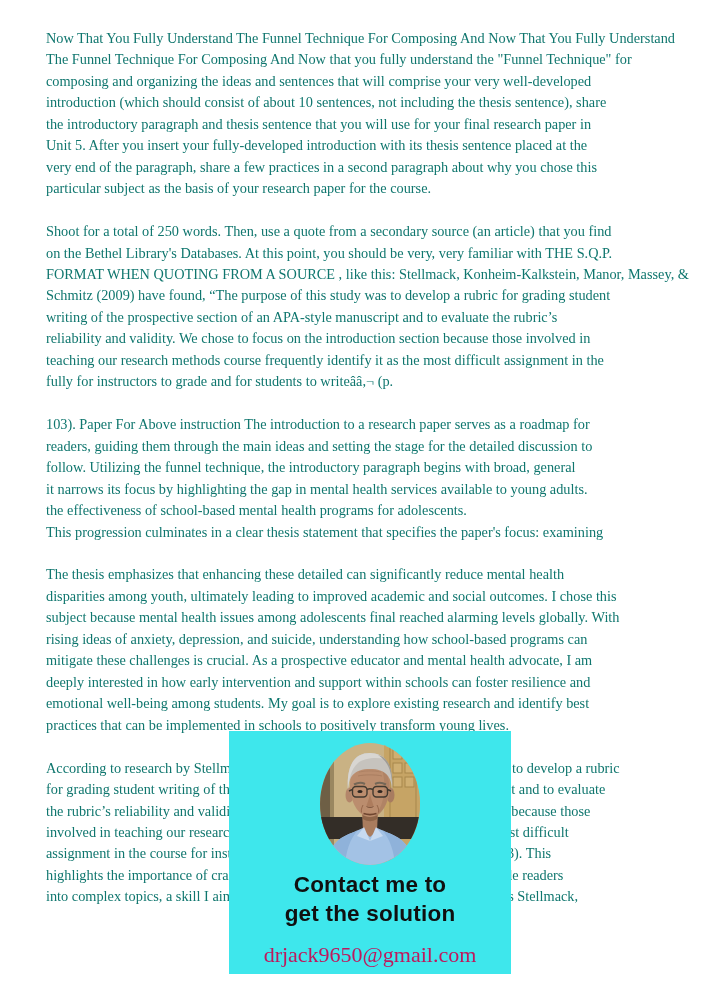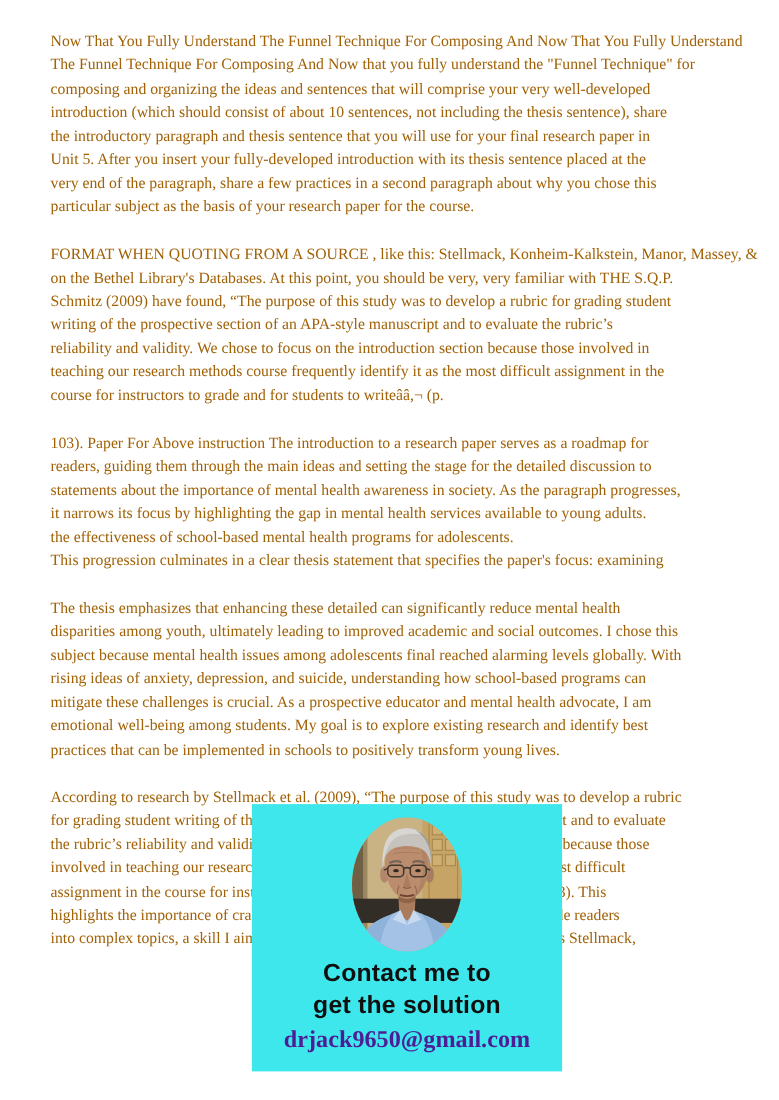--- a/index.html
+++ b/index.html
@@ -12,21 +12,21 @@
     width: 708px;
     height: 1000px;
     overflow: hidden;
     font-family: "Liberation Serif", serif;
   }
   .doc {
     position: absolute;
     left: 46px;
     top: 28px;
     width: 648px;
-    color: #a16207;
+    color: #0f766e;
     font-size: 14.3px;
     line-height: 21.45px;
   }
   .para {
     margin: 0 0 21.5px 0;
   }
   .line {
     display: block;
     white-space: pre;
   }
@@ -49,65 +49,67 @@
   .headline {
     margin-top: 6px;
     font-family: "Liberation Sans", sans-serif;
     font-weight: 700;
     font-size: 22.5px;
     line-height: 28.5px;
     color: #101010;
     letter-spacing: 0.2px;
   }
   .email {
-    margin-top: 5px;
+    margin-top: 15px;
     font-family: "Liberation Serif", serif;
-    font-weight: 700;
+    font-weight: 400;
     font-size: 22px;
     line-height: 24px;
-    color: #4c1d95;
+    color: #be185d;
   }
 </style>
 </head>
 <body style="background: rgb(255, 255, 255);">
 
 <div class="doc">
     <p class="para">
       <span class="line">Now That You Fully Understand The Funnel Technique For Composing And Now That You Fully Understand</span>
       <span class="line">The Funnel Technique For Composing And Now that you fully understand the "Funnel Technique" for</span>
       <span class="line">composing and organizing the ideas and sentences that will comprise your very well-developed</span>
       <span class="line">introduction (which should consist of about 10 sentences, not including the thesis sentence), share</span>
       <span class="line">the introductory paragraph and thesis sentence that you will use for your final research paper in</span>
       <span class="line">Unit 5. After you insert your fully-developed introduction with its thesis sentence placed at the</span>
       <span class="line">very end of the paragraph, share a few practices in a second paragraph about why you chose this</span>
       <span class="line">particular subject as the basis of your research paper for the course.</span>
     </p>
     <p class="para">
+      <span class="line">Shoot for a total of 250 words. Then, use a quote from a secondary source (an article) that you find</span>
+      <span class="line">on the Bethel Library's Databases. At this point, you should be very, very familiar with THE S.Q.P.</span>
       <span class="line">FORMAT WHEN QUOTING FROM A SOURCE , like this: Stellmack, Konheim-Kalkstein, Manor, Massey, &amp;</span>
-      <span class="line">on the Bethel Library's Databases. At this point, you should be very, very familiar with THE S.Q.P.</span>
       <span class="line">Schmitz (2009) have found, “The purpose of this study was to develop a rubric for grading student</span>
       <span class="line">writing of the prospective section of an APA-style manuscript and to evaluate the rubric’s</span>
       <span class="line">reliability and validity. We chose to focus on the introduction section because those involved in</span>
       <span class="line">teaching our research methods course frequently identify it as the most difficult assignment in the</span>
-      <span class="line">course for instructors to grade and for students to writeââ,¬ (p.</span>
+      <span class="line">fully for instructors to grade and for students to writeââ,¬ (p.</span>
     </p>
     <p class="para">
       <span class="line">103). Paper For Above instruction The introduction to a research paper serves as a roadmap for</span>
       <span class="line">readers, guiding them through the main ideas and setting the stage for the detailed discussion to</span>
-      <span class="line">statements about the importance of mental health awareness in society. As the paragraph progresses,</span>
+      <span class="line">follow. Utilizing the funnel technique, the introductory paragraph begins with broad, general</span>
       <span class="line">it narrows its focus by highlighting the gap in mental health services available to young adults.</span>
       <span class="line">the effectiveness of school-based mental health programs for adolescents.</span>
       <span class="line">This progression culminates in a clear thesis statement that specifies the paper's focus: examining</span>
     </p>
     <p class="para">
       <span class="line">The thesis emphasizes that enhancing these detailed can significantly reduce mental health</span>
       <span class="line">disparities among youth, ultimately leading to improved academic and social outcomes. I chose this</span>
       <span class="line">subject because mental health issues among adolescents final reached alarming levels globally. With</span>
       <span class="line">rising ideas of anxiety, depression, and suicide, understanding how school-based programs can</span>
       <span class="line">mitigate these challenges is crucial. As a prospective educator and mental health advocate, I am</span>
+      <span class="line">deeply interested in how early intervention and support within schools can foster resilience and</span>
       <span class="line">emotional well-being among students. My goal is to explore existing research and identify best</span>
       <span class="line">practices that can be implemented in schools to positively transform young lives.</span>
     </p>
     <p class="para">
       <span class="line">According to research by Stellmack et al. (2009), “The purpose of this study was to develop a rubric</span>
       <span class="line">for grading student writing of the introduction section of an APA-style manuscript and to evaluate</span>
       <span class="line">the rubric’s reliability and validity. We chose to focus on the introduction section because those</span>
       <span class="line">involved in teaching our research methods course frequently identify it as the most difficult</span>
       <span class="line">assignment in the course for instructors to grade and for students to write” (p. 103). This</span>
       <span class="line">highlights the importance of crafting a clear introduction that can effectively guide readers</span>

